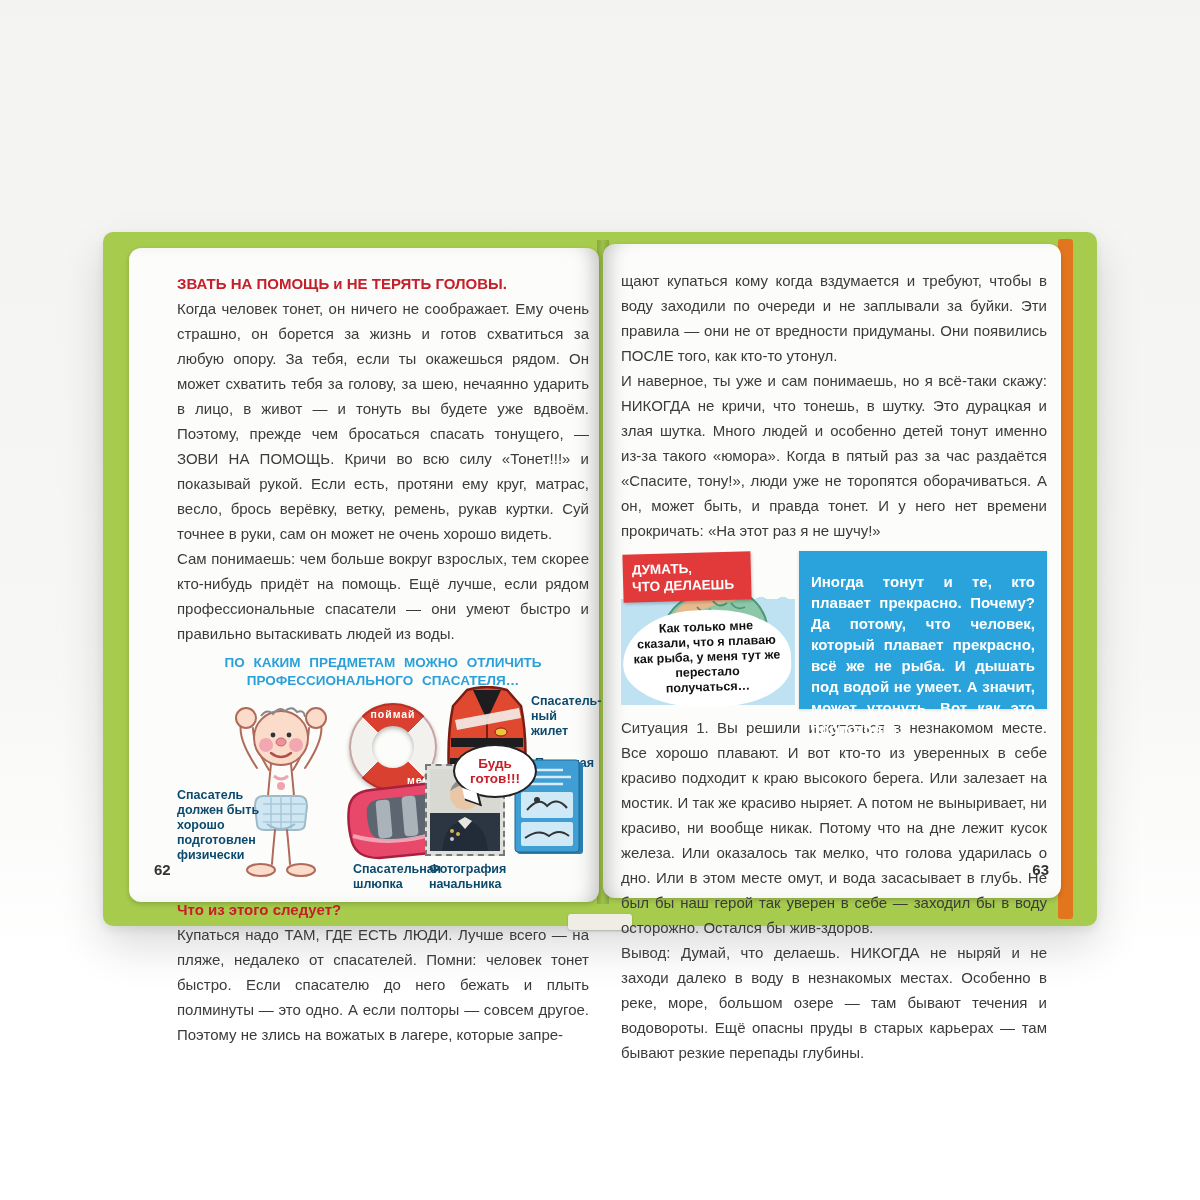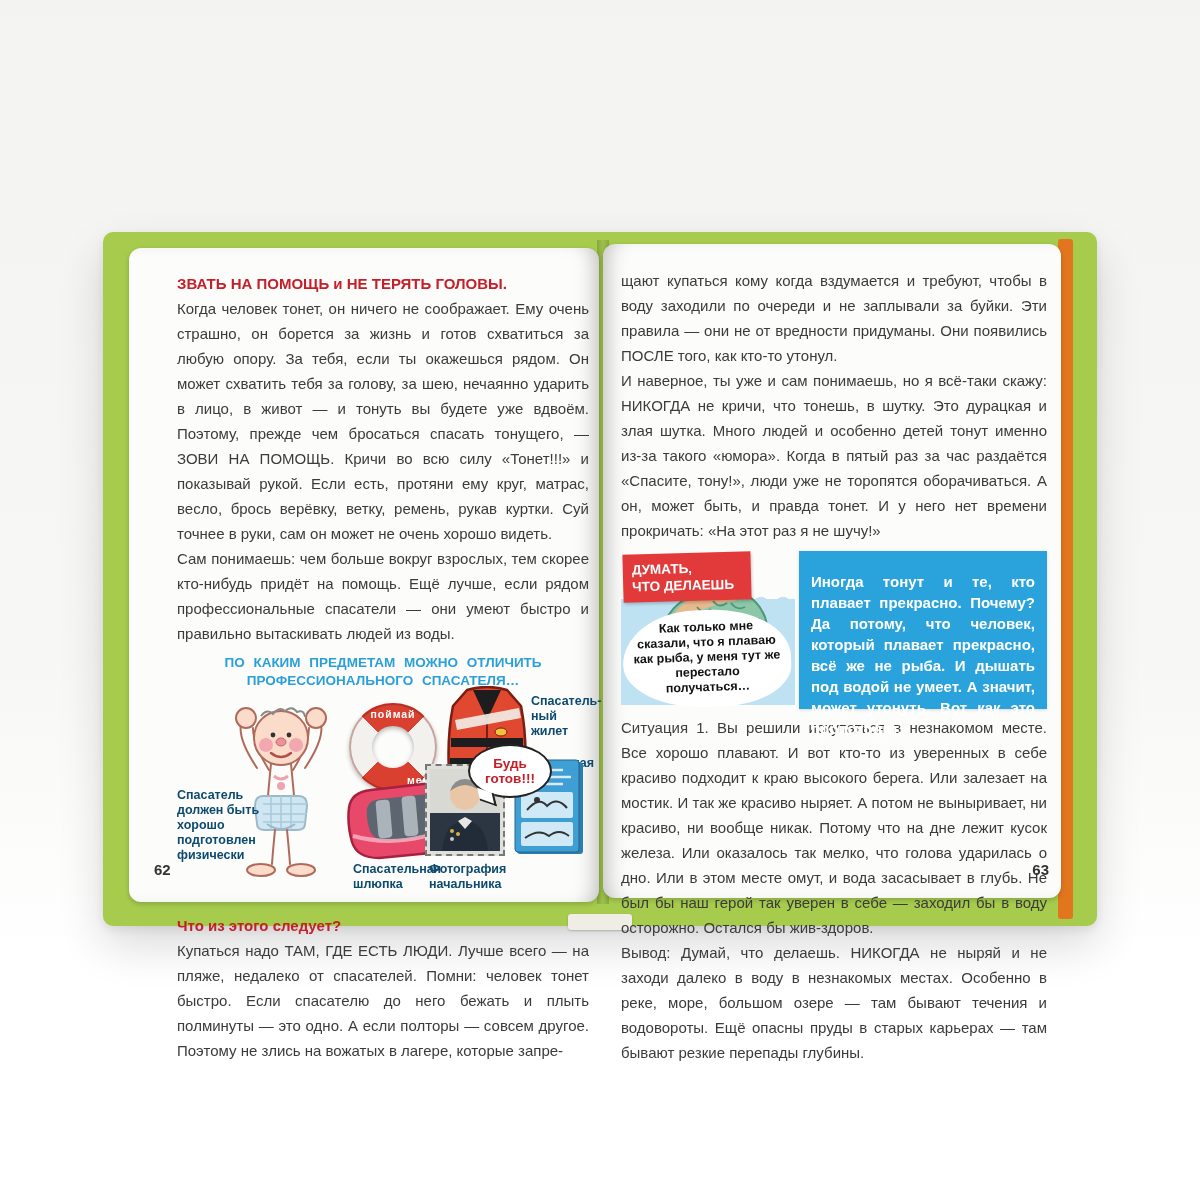--- a/index.html
+++ b/index.html
@@ -79,21 +79,21 @@
   .label-vest { left:354px; top:0; width:64px; }
   .label-book { left:358px; top:62px; width:64px; }
   .boat { position:absolute; left:162px; top:84px; }
   .label-boat { left:176px; top:168px; width:110px; }
   .photo { position:absolute; left:248px; top:70px; width:80px; height:92px;
     border:2px dashed #777; background:#dfdfdb; padding:3px; }
   .photo-inner { width:100%; height:100%; background:#cfcfc9; }
   .label-photo { left:252px; top:168px; width:100px; }
   .minibook { position:absolute; left:336px; top:64px; }
   .bubble-ready {
-    position:absolute; left:291px; top:50px; width:84px; height:54px; z-index:5;
+    position:absolute; left:276px; top:50px; width:84px; height:54px; z-index:5;
     background:#fff; border:2px solid #222; border-radius:50%;
     display:flex; align-items:center; justify-content:center; text-align:center;
     color:#c5202a; font-weight:bold; font-size:13.5px; line-height:15px;
   }
   .bubble-ready:after { content:""; position:absolute; left:10px; bottom:-8px;
     width:12px; height:12px; background:#fff; border-right:2px solid #222;
     border-bottom:2px solid #222; transform:skewX(35deg) rotate(25deg); }
 
   
   .callout-row { position:relative; height:158px; margin:8px 0 6px 0; display:flex; }
@@ -112,21 +112,21 @@
     position:absolute; left:2px; bottom:2px; width:168px; z-index:3;
     background:#fff; border-radius:48% 52% 46% 54% / 60% 55% 45% 50%;
     padding:10px 10px 12px 10px; text-align:center;
     color:#111; font-weight:bold; font-size:12.5px; line-height:15px;
     transform:rotate(-2deg);
   }
   .blue-box {
     flex:1; background:#2aa2dc; color:#fff; font-weight:bold;
     font-size:15px; line-height:21px; padding:20px 12px; text-align:justify;
     box-shadow:0 1px 3px rgba(0,0,0,.15);
-  } .mt4 { margin-top:20px; }
+  } .mt4 { margin-top:4px; }
 </style>
 </head>
 <body>
 
 <div class="scene">
   <div class="cover">
     <div class="cover-edge-orange"></div>
     <div class="bookmark"></div>
     <div class="spine-shadow"></div>
 

